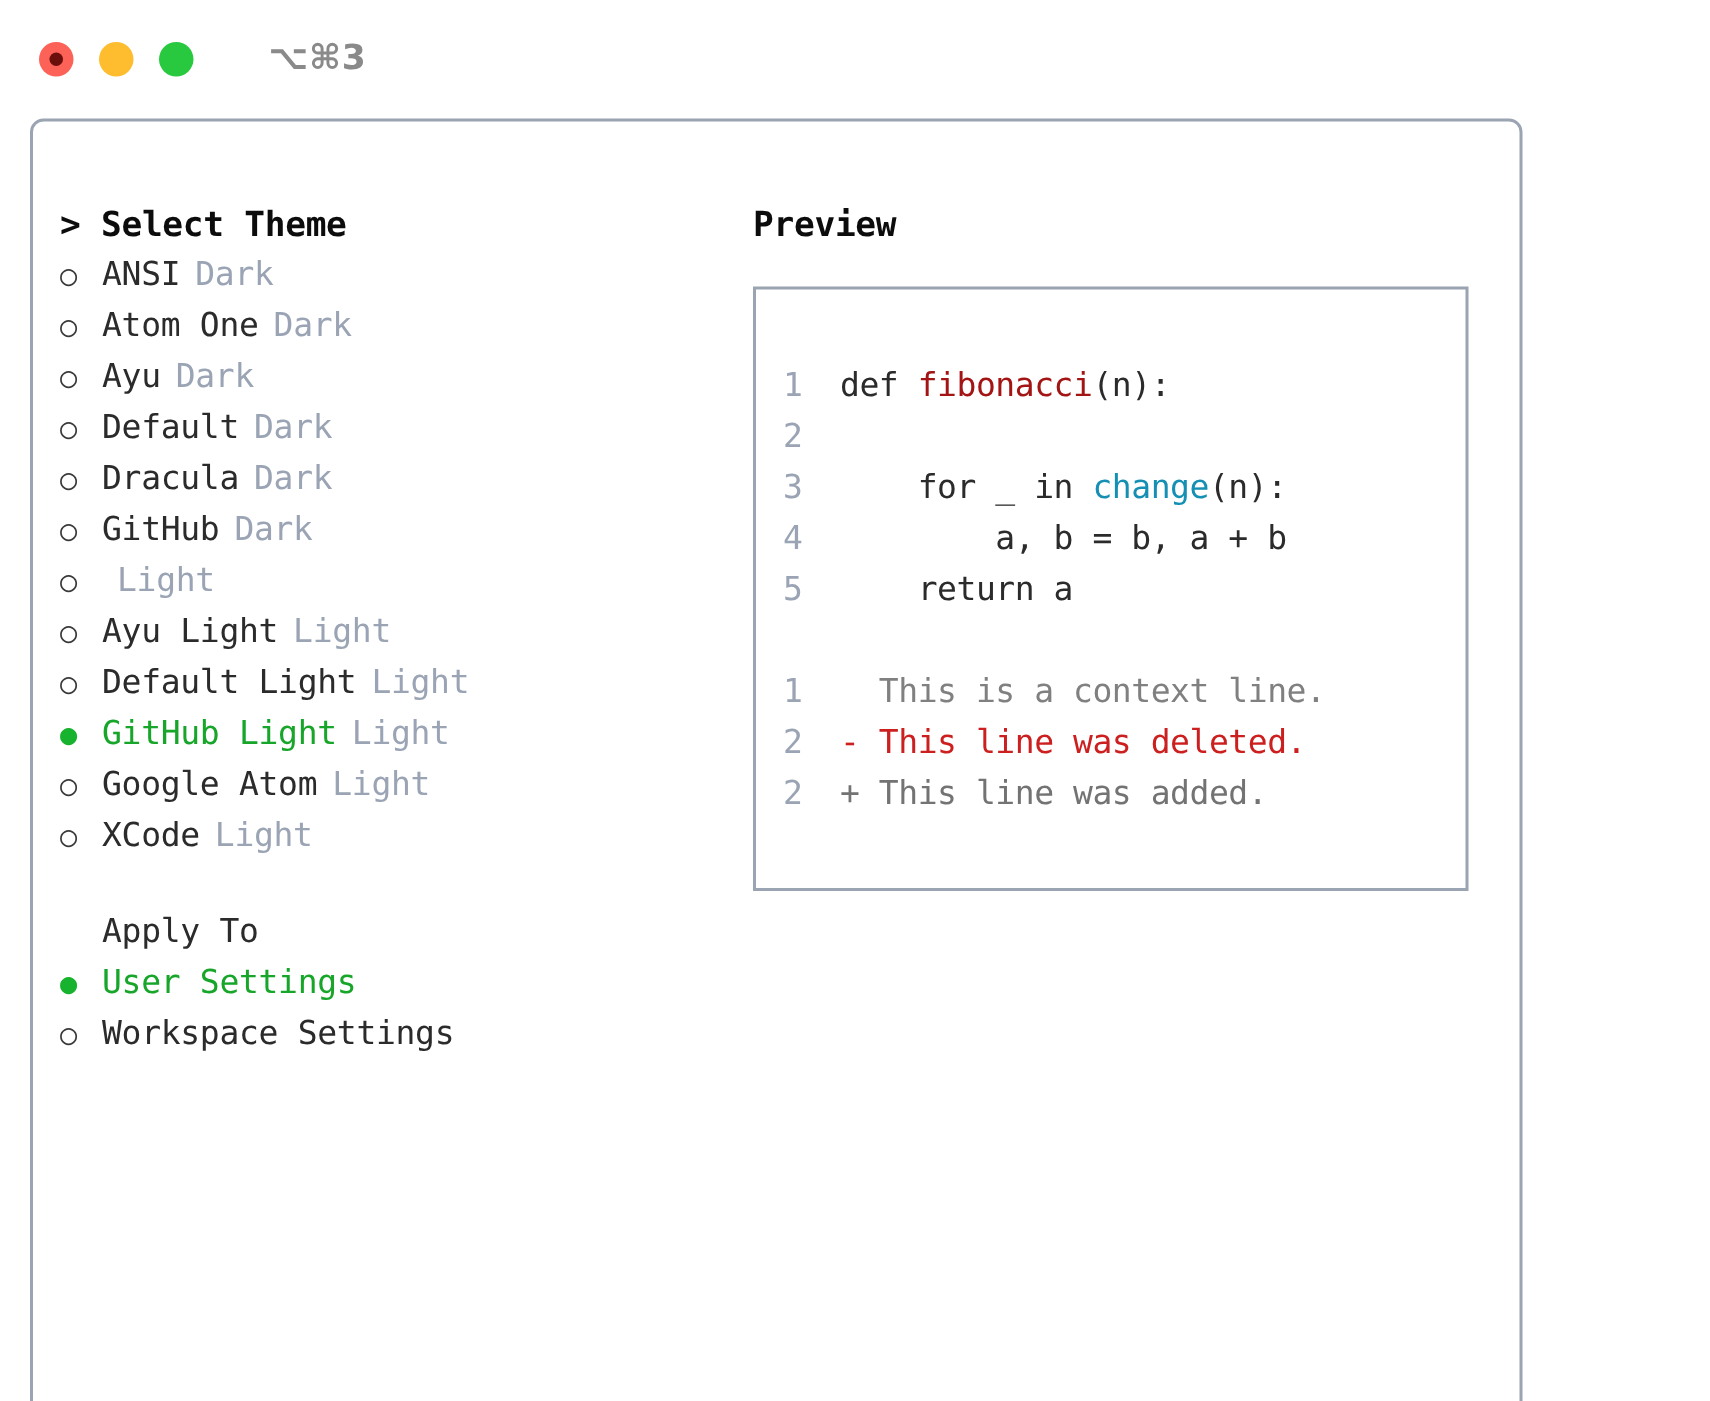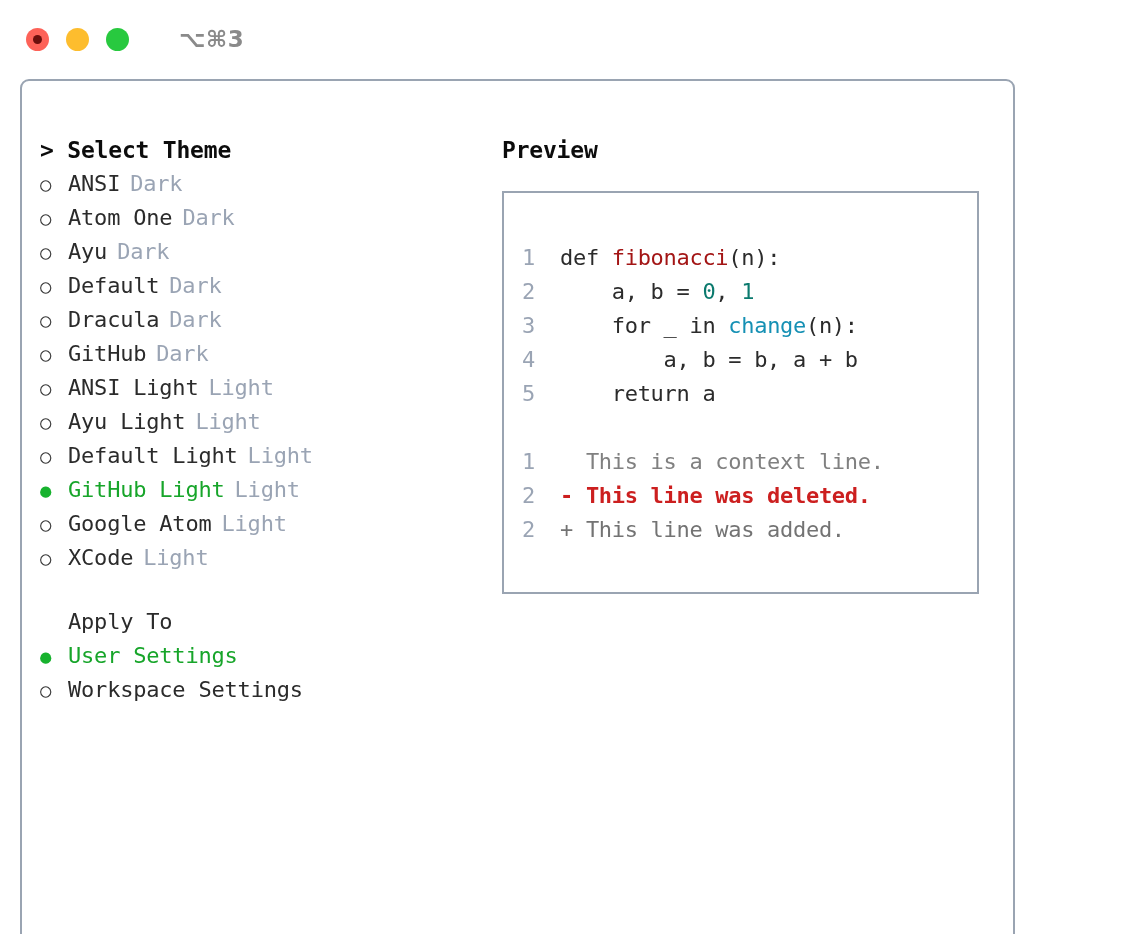--- a/index.html
+++ b/index.html
@@ -199,21 +199,21 @@
 
   .blank-line { height: 34px; }
 
   
   .tok-plain { color: #2b2b2b; }
   .tok-fn    { color: #a31515; }
   .tok-num   { color: #0b7a6e; }
   .tok-call  { color: #1590b4; }
 
   .diff-ctx  { color: #808080; }
-  .diff-del  { color: #cc1f1f; font-weight: bold; }
+  .diff-del  { color: #cc1f1f; }
   .diff-add  { color: #737373; }
 </style>
 </head>
 <body>
 
 <div id="app-window">
 
   <div id="titlebar">
     <div class="traffic-light tl-close"></div>
     <div class="traffic-light tl-min"></div>
@@ -226,21 +226,21 @@
 
       <div id="left-col">
         <div class="section-head">&gt; Select Theme</div>
         <div id="theme-list">
             <div class="opt-row"><span class="opt-marker">○</span><span class="opt-label">ANSI</span><span class="opt-suffix">Dark</span></div>
             <div class="opt-row"><span class="opt-marker">○</span><span class="opt-label">Atom One</span><span class="opt-suffix">Dark</span></div>
             <div class="opt-row"><span class="opt-marker">○</span><span class="opt-label">Ayu</span><span class="opt-suffix">Dark</span></div>
             <div class="opt-row"><span class="opt-marker">○</span><span class="opt-label">Default</span><span class="opt-suffix">Dark</span></div>
             <div class="opt-row"><span class="opt-marker">○</span><span class="opt-label">Dracula</span><span class="opt-suffix">Dark</span></div>
             <div class="opt-row"><span class="opt-marker">○</span><span class="opt-label">GitHub</span><span class="opt-suffix">Dark</span></div>
-            <div class="opt-row"><span class="opt-marker">○</span><span class="opt-label">ANSI Light</span><span class="opt-suffix">Light</span></div>
+            <div class="opt-row"><span class="opt-marker">○</span><span class="opt-suffix">Light</span></div>
             <div class="opt-row"><span class="opt-marker">○</span><span class="opt-label">Ayu Light</span><span class="opt-suffix">Light</span></div>
             <div class="opt-row"><span class="opt-marker">○</span><span class="opt-label">Default Light</span><span class="opt-suffix">Light</span></div>
             <div class="opt-row selected"><span class="opt-marker sel">●</span><span class="opt-label">GitHub Light</span><span class="opt-suffix">Light</span></div>
             <div class="opt-row"><span class="opt-marker">○</span><span class="opt-label">Google Atom</span><span class="opt-suffix">Light</span></div>
             <div class="opt-row"><span class="opt-marker">○</span><span class="opt-label">XCode</span><span class="opt-suffix">Light</span></div>
           </div>
 
         <div id="spacer-apply"></div>
         <div class="apply-head">Apply To</div>
         <div id="apply-list">
@@ -248,21 +248,21 @@
             <div class="opt-row"><span class="opt-marker">○</span><span class="opt-label">Workspace Settings</span></div>
           </div>
 
       </div>
 
       <div id="right-col">
         <div id="preview-head">Preview</div>
         <div id="preview-box">
           <div id="code-block">
               <div class="code-line"><span class="ln">1</span><span class="code-text"><span class="tok-plain">def </span><span class="tok-fn">fibonacci</span><span class="tok-plain">(n):</span></span></div>
-              <div class="code-line"><span class="ln">2</span><span class="code-text"><span class="tok-plain">    a, b = </span><span class="tok-num">0</span><span class="tok-plain">, </span><span class="tok-num">1</span></span></div>
+              <div class="code-line"><span class="ln">2</span></div>
               <div class="code-line"><span class="ln">3</span><span class="code-text"><span class="tok-plain">    for _ in </span><span class="tok-call">change</span><span class="tok-plain">(n):</span></span></div>
               <div class="code-line"><span class="ln">4</span><span class="code-text"><span class="tok-plain">        a, b = b, a + b</span></span></div>
               <div class="code-line"><span class="ln">5</span><span class="code-text"><span class="tok-plain">    return a</span></span></div>
             </div>
           <div class="blank-line"></div>
           <div id="diff-block">
               <div class="code-line"><span class="ln">1</span><span class="code-text diff-ctx">  This is a context line.</span></div>
               <div class="code-line"><span class="ln">2</span><span class="code-text diff-del">- This line was deleted.</span></div>
               <div class="code-line"><span class="ln">2</span><span class="code-text diff-add">+ This line was added.</span></div>
             </div>

